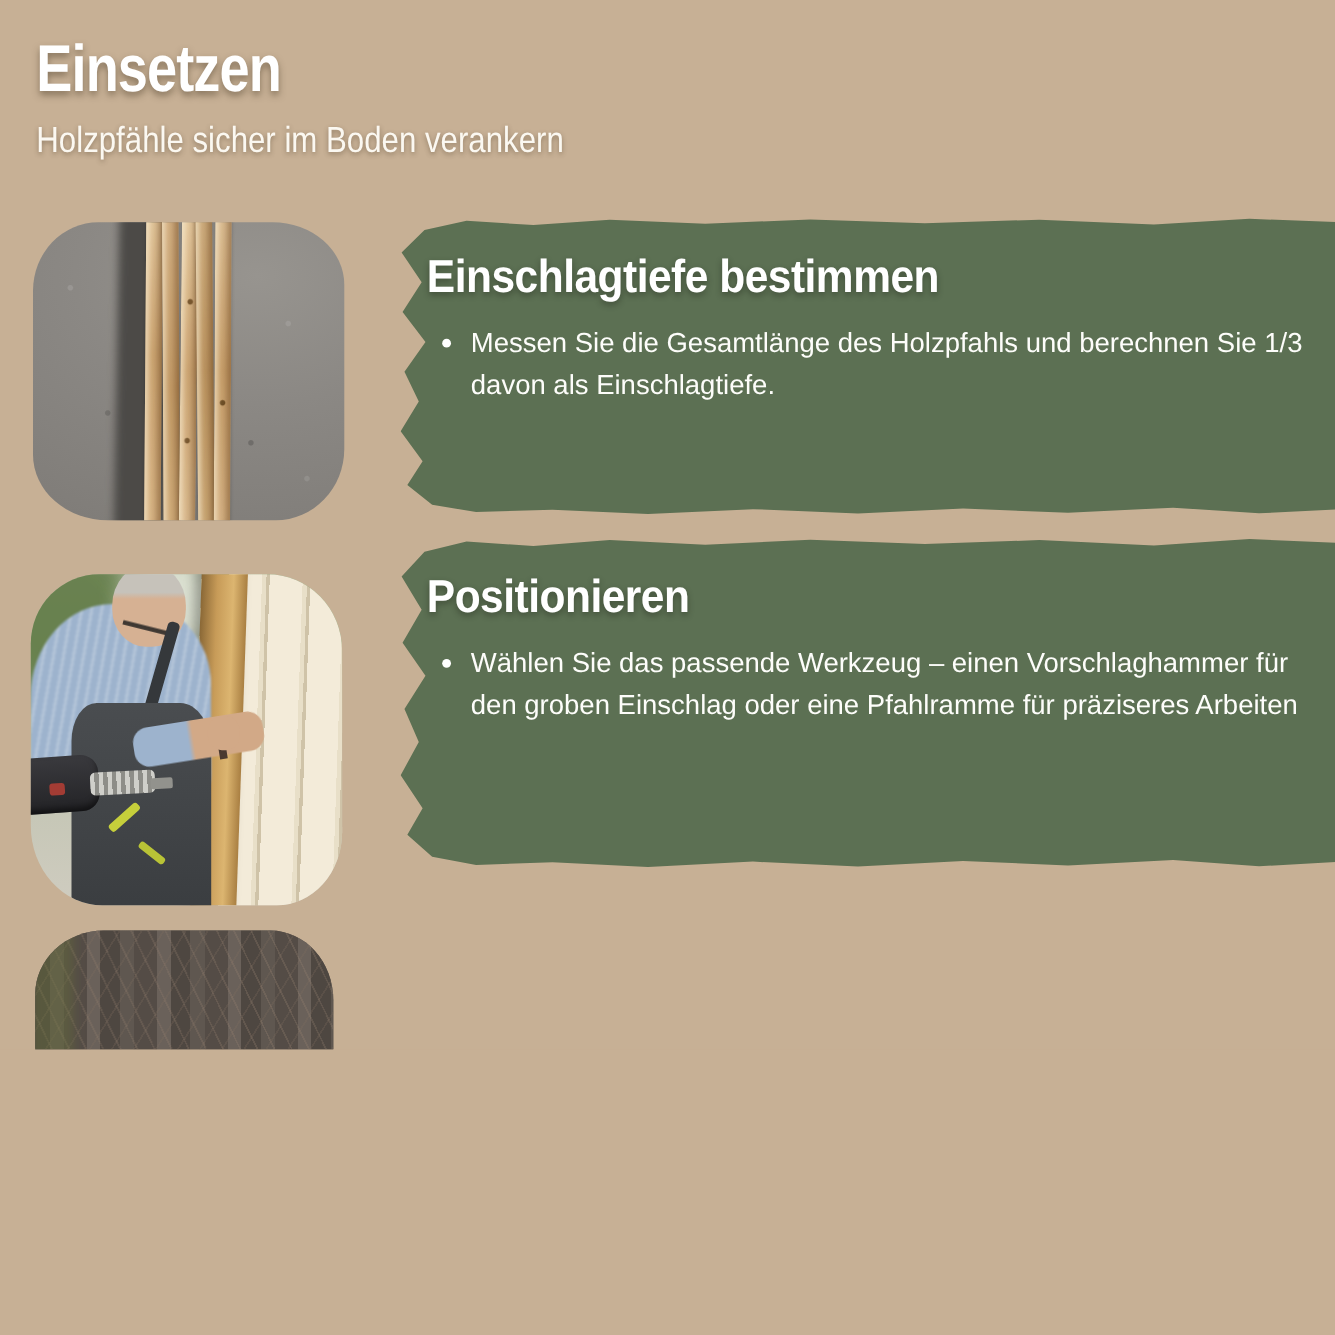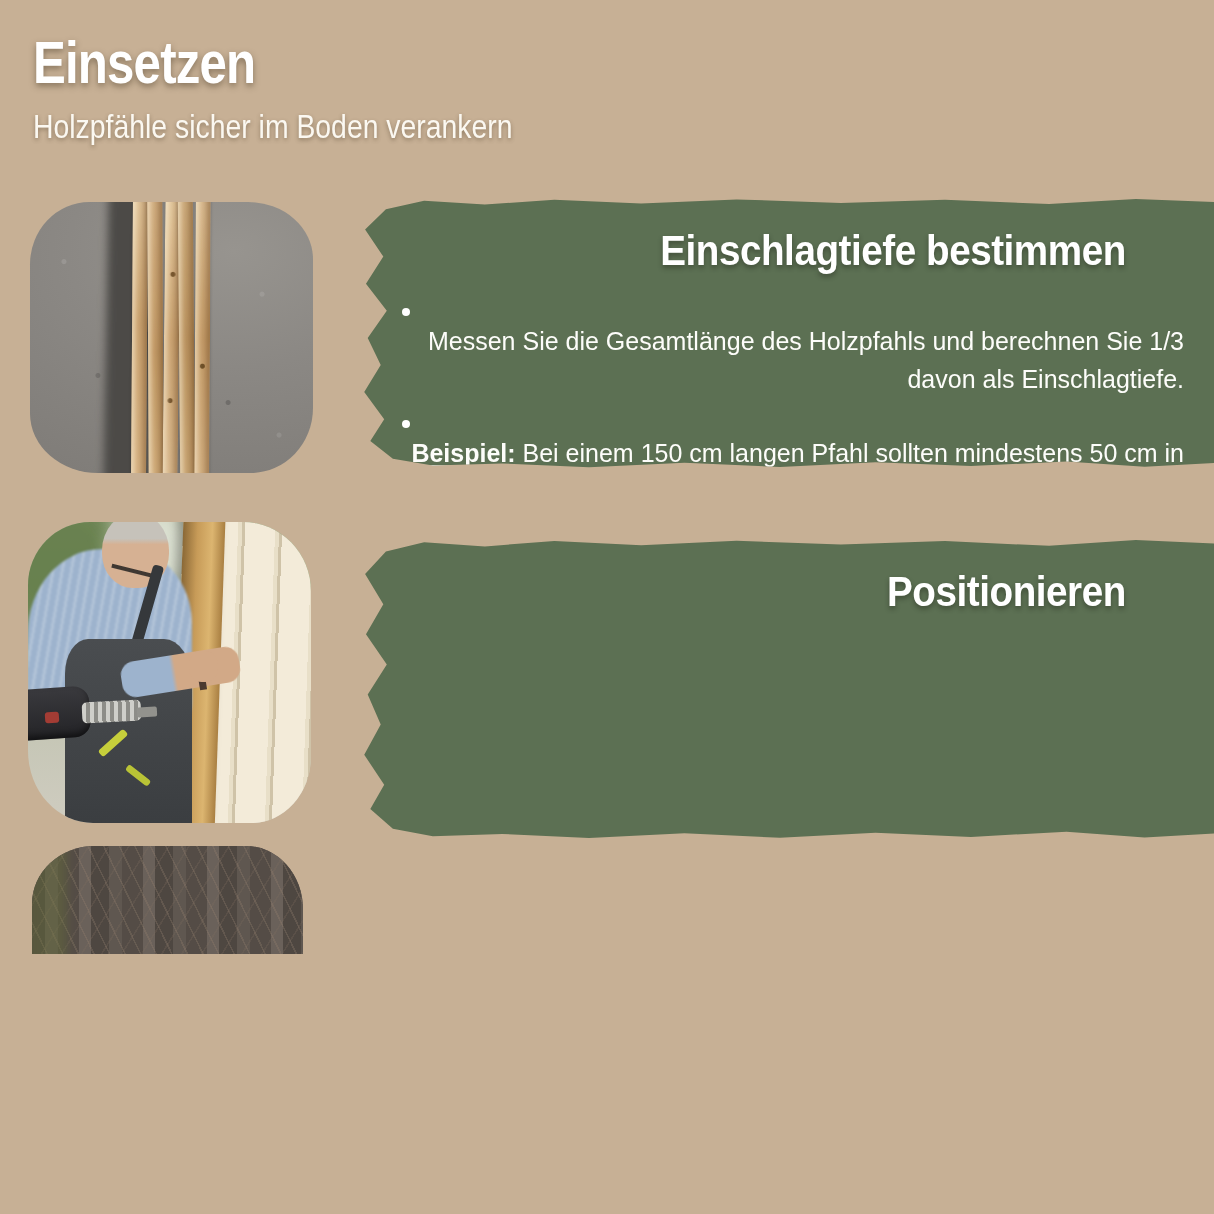--- a/index.html
+++ b/index.html
@@ -13,28 +13,28 @@
   .header-subtitle{position:absolute;left:33px;top:108px;margin:0;font-size:33px;font-weight:400;
     color:#fbf8f1;transform:scaleX(.86);transform-origin:left top;
     text-shadow:0 2px 5px rgba(70,55,35,.45);}
 
   
   .panel{position:absolute;left:346px;right:0;background:#5c7053;color:#fff;box-sizing:border-box;
     padding:30px 24px 0 42px;
     clip-path:polygon(2.2% 12%,4.6% 4.5%,9% 1.4%,16% 2.8%,24% 1%,34% 2.4%,45% .9%,57% 2.2%,
       69% 1%,81% 2.6%,91% .7%,100% 1.8%,100% 98.2%,92% 99.5%,83% 97.6%,72% 99.3%,61% 97.9%,
       50% 99.6%,39% 98.1%,28% 99.7%,18% 98.3%,10% 99.1%,5.4% 96.6%,2.8% 90%,4.4% 82%,2.1% 72%,
-      4% 62%,2.5% 52%,4.7% 42%,2.3% 32%,4.3% 22%);text-align:right;}
+      4% 62%,2.5% 52%,4.7% 42%,2.3% 32%,4.3% 22%);}
   .panel1{top:197px;height:271px;}
-  .panel2{top:538px;height:301px;}
+  .panel2{top:488px;height:301px;}
   .panel3{top:863px;height:242px;}
   .panel h2{margin:0;font-size:42px;font-weight:700;letter-spacing:-.5px;
     transform:scaleX(.92);transform-origin:left top;text-shadow:0 3px 6px rgba(30,35,25,.45);}
   .bullets{list-style:none;margin:18px 0 0 14px;padding:0;}
-  .bullets li{display:flex;gap:6px;margin-bottom:7px;flex-direction:column;}
+  .bullets li{display:flex;gap:18px;margin-bottom:7px;}
   .dot{flex:0 0 auto;width:8px;height:8px;border-radius:50%;background:#ffffff;margin-top:15px;}
   .btxt{display:block;max-width:782px;font-size:25px;line-height:1.52;color:#fdfdfa;}
   .lead{font-weight:700;text-decoration:underline;text-decoration-thickness:2px;text-underline-offset:3px;}
 
   
   .photo{position:absolute;overflow:hidden;}
   .part{position:absolute;}
   .photo1{left:30px;top:202px;width:283px;height:271px;border-radius:21% 23% 22% 24% / 23% 21% 24% 22%;
     background:radial-gradient(130% 95% at 72% 18%, #97948f 0%, #8b8884 45%, #7f7c78 100%);}
   .p1-speck{inset:0;background:
@@ -144,24 +144,20 @@
     <div class="part pole pole-e"></div>
   </div>
 
   <div class="panel panel1">
     <h2>Einschlagtiefe bestimmen</h2>
     <ul class="bullets">
       <li>
         <span class="dot"></span>
         <span class="btxt"><b class="lead"></b><span>Messen Sie die Gesamtlänge des Holzpfahls und berechnen Sie 1/3 davon als Einschlagtiefe.</span></span>
       </li>
-      <li>
-        <span class="dot"></span>
-        <span class="btxt"><b class="lead">Beispiel:</b><span> Bei einem 150 cm langen Pfahl sollten mindestens 50 cm in den Boden eingeschlagen werden</span></span>
-      </li>
     </ul>
   </div>
 
   <div class="photo photo2">
     <div class="part p2-foliage1"></div>
     <div class="part p2-foliage2"></div>
     <div class="part p2-sky"></div>
     <div class="part p2-brick"></div>
     <div class="part p2-boards"></div>
     <div class="part p2-post"></div>
@@ -177,20 +173,24 @@
     <div class="part p2-hand"></div>
     <div class="part p2-drill"></div>
     <div class="part p2-drill-red"></div>
     <div class="part p2-chuck"></div>
     <div class="part p2-bit"></div>
   </div>
 
   <div class="panel panel2">
     <h2>Positionieren</h2>
     <ul class="bullets">
+      <li>
+        <span class="dot"></span>
+        <span class="btxt"><b class="lead"></b><span>Wählen Sie das passende Werkzeug – einen Vorschlaghammer für den groben Einschlag oder eine Pfahlramme für präziseres Arbeiten</span></span>
+      </li>
     </ul>
   </div>
 
   <div class="photo photo3">
     <div class="part p3-trunks"></div>
     <div class="part p3-branches"></div>
     <div class="part p3-moss"></div>
     <div class="part p3-brush"></div>
     <div class="part p3-brush2"></div>
     <div class="part p3-grass"></div>

